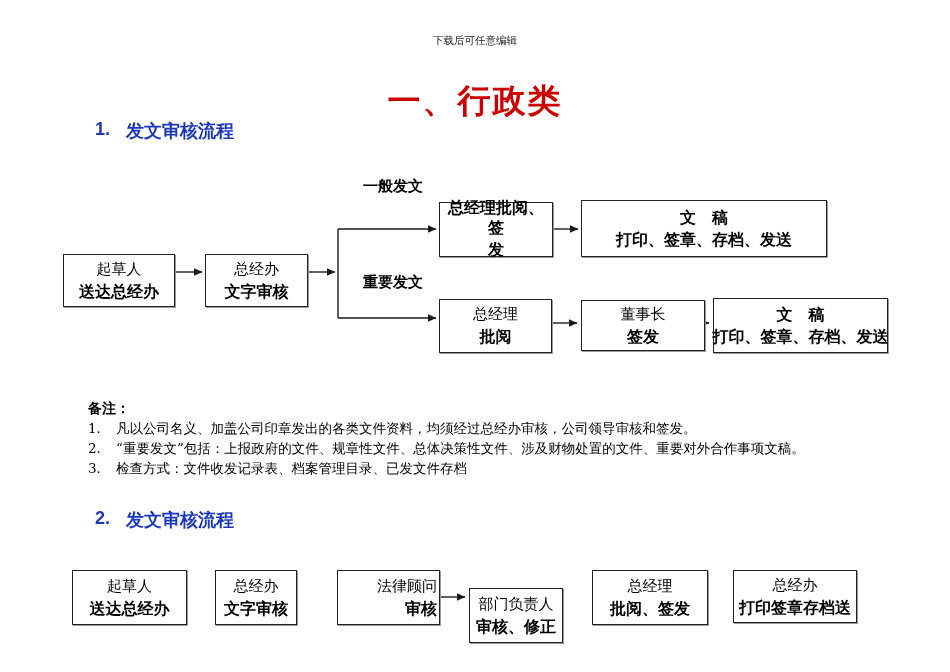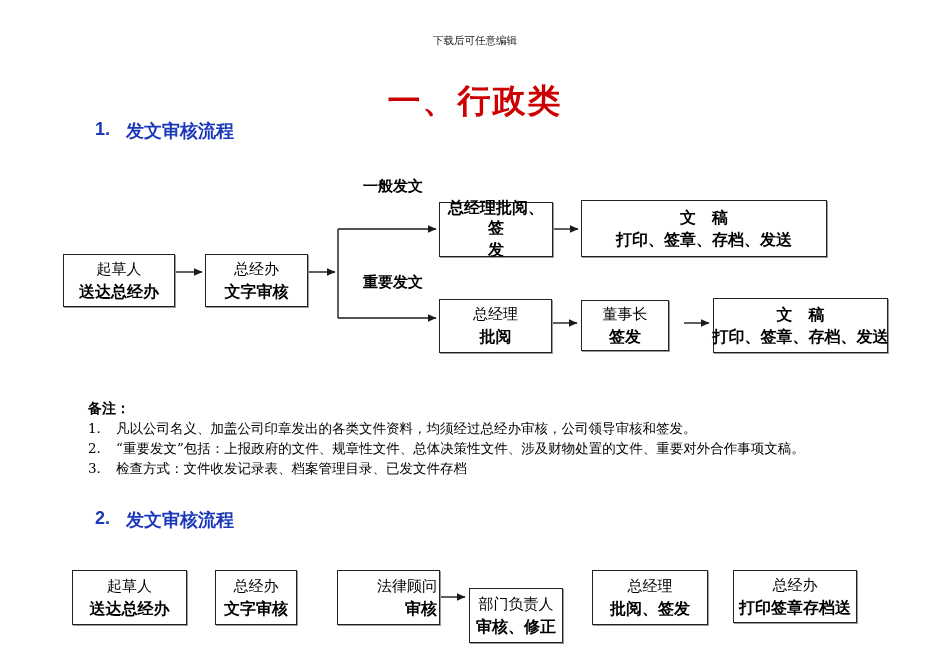--- a/index.html
+++ b/index.html
@@ -133,21 +133,21 @@
   <div class="fbox" style="left:581px;top:200px;width:246px;height:57px;">
     <div class="l1 hei">文　稿</div>
     <div class="l2">打印、签章、存档、发送</div>
   </div>
 
   <div class="fbox" style="left:439px;top:299px;width:113px;height:54px;">
     <div class="l1">总经理</div>
     <div class="l2">批阅</div>
   </div>
 
-  <div class="fbox" style="left:581px;top:300px;width:88px;height:51px;">
+  <div class="fbox" style="left:581px;top:300px;width:124px;height:51px;">
     <div class="l1">董事长</div>
     <div class="l2">签发</div>
   </div>
 
   <div class="fbox" style="left:713px;top:298px;width:175px;height:55px;">
     <div class="l1 hei">文　稿</div>
     <div class="l2">打印、签章、存档、发送</div>
   </div>
 
   <div class="notes">

